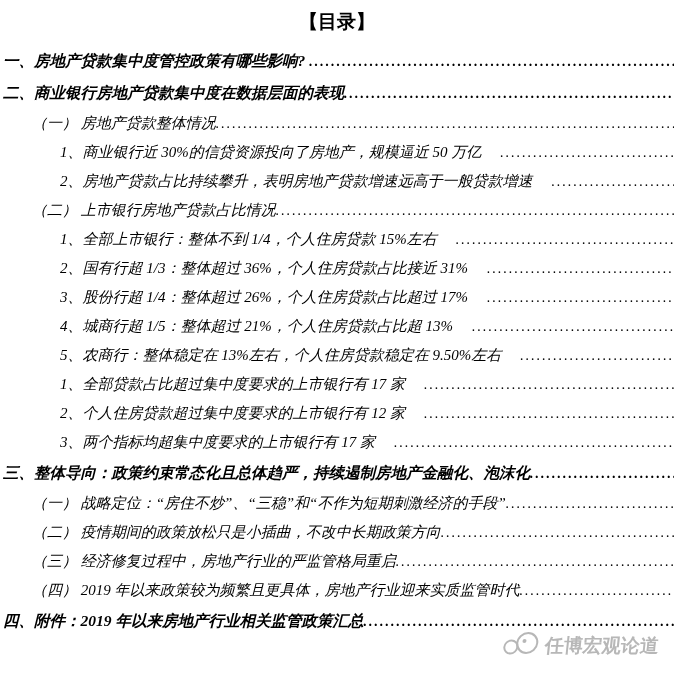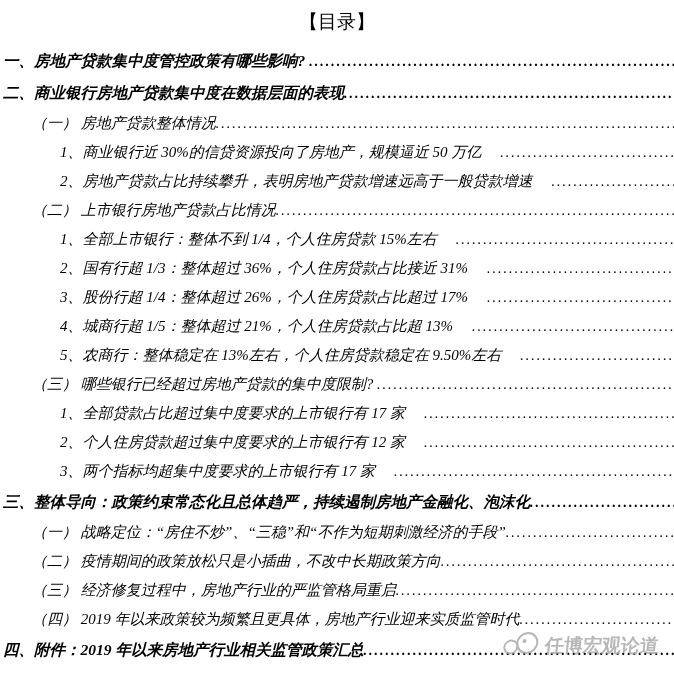--- a/index.html
+++ b/index.html
@@ -4,21 +4,21 @@
 <style>
   html,body{margin:0;padding:0;}
   body{
     width:674px;height:679px;overflow:hidden;background:#ffffff;
     font-family:"Liberation Serif","DejaVu Serif",serif;
     color:#000;
   }
   .page{position:relative;width:674px;height:679px;overflow:hidden;}
   .title{
     margin:8px 0 9px 0;text-align:center;
-    font-size:19px;font-weight:normal;line-height:28px;
+    font-size:19px;font-weight:bold;line-height:28px;
   }
   .toc{width:674px;}
   .row{
     display:flex;align-items:baseline;
     height:29px;line-height:29px;
     font-size:15px;overflow:hidden;white-space:nowrap;font-style:italic;
   }
   .row.lvl1{height:32px;line-height:32px;font-weight:bold;font-size:15.5px;padding-left:3px;}
   .row.lvl2{padding-left:32px;}
   .row.lvl3{padding-left:60px;gap:19px;}
@@ -85,24 +85,20 @@
         <span class="leader"></span>
       </div>
     <div class="row lvl3">
         <span class="t">4、城商行超 1/5：整体超过 21%，个人住房贷款占比超 13%</span>
         <span class="leader"></span>
       </div>
     <div class="row lvl3">
         <span class="t">5、农商行：整体稳定在 13%左右，个人住房贷款稳定在 9.50%左右</span>
         <span class="leader"></span>
       </div>
-    <div class="row lvl2">
-        <span class="t">（三） 哪些银行已经超过房地产贷款的集中度限制? </span>
-        <span class="leader"></span>
-      </div>
     <div class="row lvl3">
         <span class="t">1、全部贷款占比超过集中度要求的上市银行有 17 家</span>
         <span class="leader"></span>
       </div>
     <div class="row lvl3">
         <span class="t">2、个人住房贷款超过集中度要求的上市银行有 12 家</span>
         <span class="leader"></span>
       </div>
     <div class="row lvl3">
         <span class="t">3、两个指标均超集中度要求的上市银行有 17 家</span>

